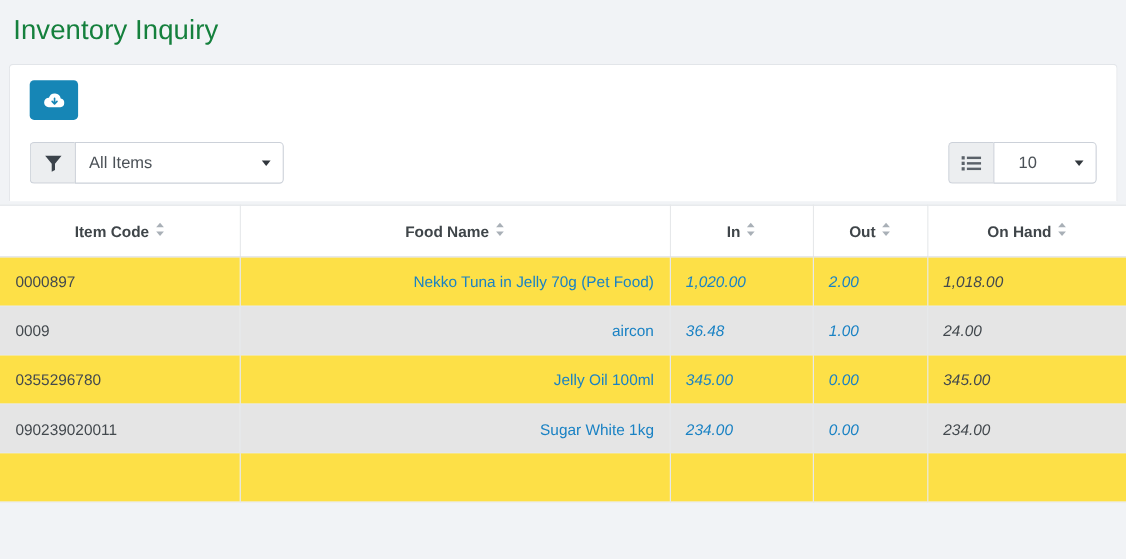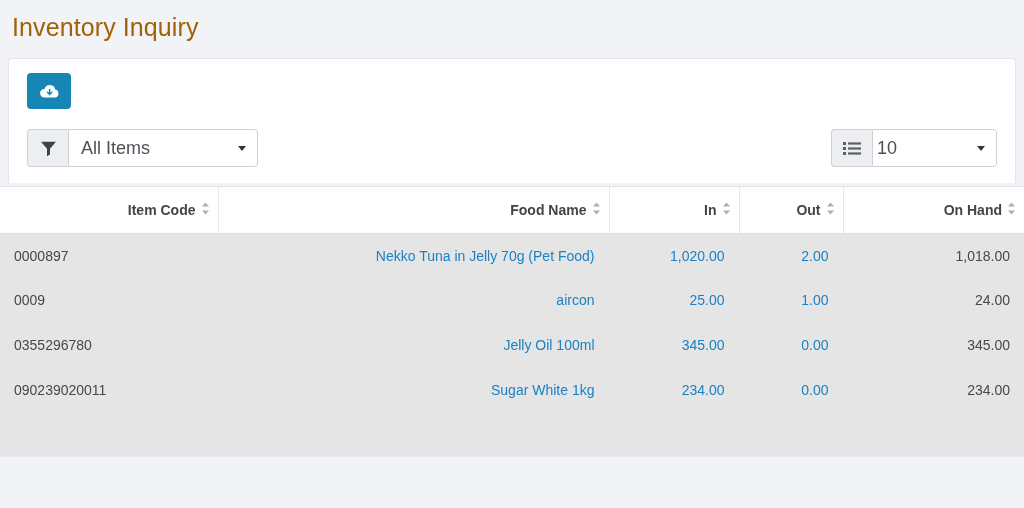--- a/index.html
+++ b/index.html
@@ -11,21 +11,21 @@
     height: 508px;
     overflow: hidden;
     background: #f1f3f6;
     font-family: "Liberation Sans", sans-serif;
     -webkit-font-smoothing: antialiased;
   }
 
   .page-title {
     font-size: 25px;
     font-weight: 400;
-    color: #a16207;
+    color: #15803d;
     padding: 12px 0 0 12px;
     letter-spacing: .1px;
     line-height: 1.2;
   }
 
   .card {
     position: absolute;
     left: 8px;
     top: 58px;
     width: 1008px;
@@ -79,24 +79,24 @@
   .select-box {
     position: relative;
     background: #fff;
     border: 1px solid #ccd1d9;
     border-radius: 0 4px 4px 0;
     display: flex;
     align-items: center;
     box-sizing: border-box;
   }
   .select-filter { width: 190px; padding: 0 26px 0 12px; }
-  .select-page   { width: 125px; padding: 0 26px 0 4px; text-align: center; }
+  .select-page   { width: 94px; padding: 0 26px 0 22px; text-align: center; }
 
   .select-value {
-    font-size: 18px;
+    font-size: 15px;
     color: #4b5157;
     white-space: nowrap;
     overflow: hidden;
   }
   .caret {
     position: absolute;
     right: 11px;
     top: 50%;
     margin-top: -2px;
     width: 0; height: 0;
@@ -121,45 +121,45 @@
   table.grid th:last-child, table.grid td:last-child { border-right: none; }
 
   table.grid thead th {
     background: #ffffff;
     border-top: 1px solid #dfe2e6;
     border-bottom: 1px solid #dcdfe3;
     height: 47px;
     font-size: 14px;
     font-weight: bold;
     color: #3f4549;
-    text-align: right;
+    text-align: center;
     padding: 0 8px;
   }
   .th-inner {
     display: inline-flex;
     align-items: center;
     gap: 5px;
     justify-content: center;
   }
   .sort-ico { display: block; }
 
   table.grid tbody td {
     height: 44.6px;
     font-size: 14px;
     color: #43494e;
     padding: 0 14px;
     vertical-align: middle;
     border-bottom: 1px solid #e4e7ec;
   }
-  tbody tr.odd td  { background: #e5e5e5; }
+  tbody tr.odd td  { background: #fde047; }
   tbody tr.even td { background: #e5e5e5; margin-left: 26px; }
 
   td.code { text-align: left; padding-left: 28px; }
   td.name { text-align: right; padding-left: 24px; }
-  td.num  { text-align: right; padding-right: 16px; }
+  td.num  { padding-right: 16px; font-style: italic; }
 
   .link { color: #1a82c4; text-decoration: none; cursor: pointer; }
   .onhand { color: #43494e; }
 
   
   col.c-code { width: 218px; }
   col.c-name { width: 391px; }
   col.c-in   { width: 130px; }
   col.c-out  { width: 104px; }
   col.c-hand { width: 181px; }
@@ -289,21 +289,21 @@
     <tr class="odd">
       <td class="code">0000897</td>
       <td class="name"><a class="link">Nekko Tuna in Jelly 70g (Pet Food)</a></td>
       <td class="num"><a class="link">1,020.00</a></td>
       <td class="num"><a class="link">2.00</a></td>
       <td class="num onhand">1,018.00</td>
     </tr>
     <tr class="even">
       <td class="code">0009</td>
       <td class="name"><a class="link">aircon</a></td>
-      <td class="num"><a class="link">25.00</a></td>
+      <td class="num"><a class="link">36.48</a></td>
       <td class="num"><a class="link">1.00</a></td>
       <td class="num onhand">24.00</td>
     </tr>
     <tr class="odd">
       <td class="code">0355296780</td>
       <td class="name"><a class="link">Jelly Oil 100ml</a></td>
       <td class="num"><a class="link">345.00</a></td>
       <td class="num"><a class="link">0.00</a></td>
       <td class="num onhand">345.00</td>
     </tr>

